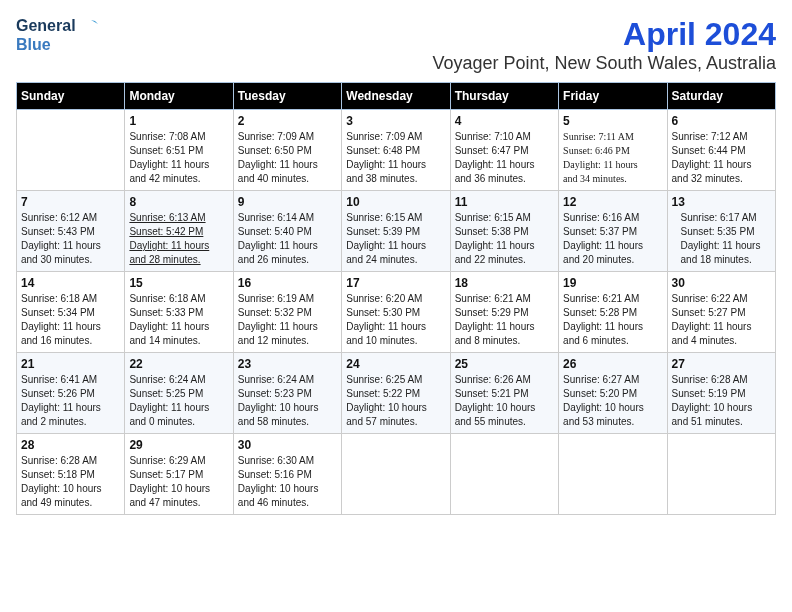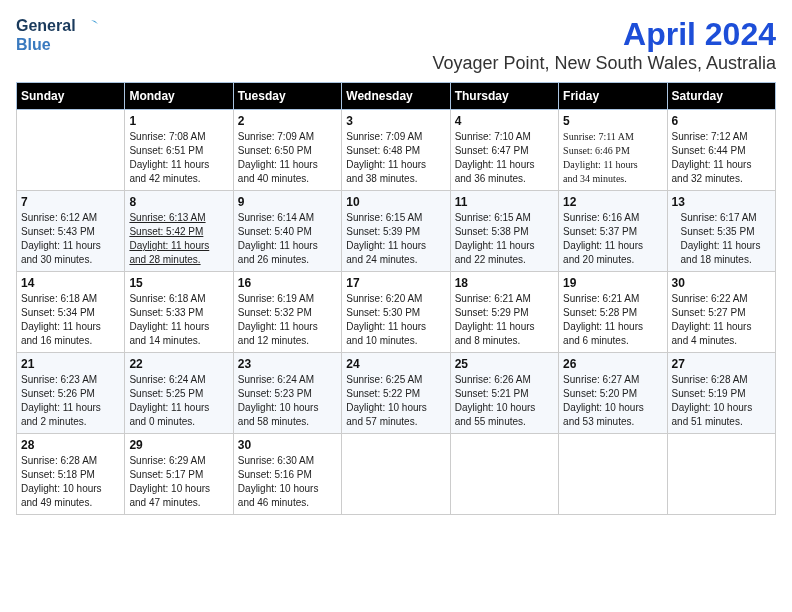--- a/index.html
+++ b/index.html
@@ -248,21 +248,21 @@
           <div class="day-number">30</div>
           <div class="day-info" style="white-space: pre-line;">Sunrise: 6:22 AM
 Sunset: 5:27 PM
 Daylight: 11 hours
 and 4 minutes.</div>
         </td>
       </tr>
       <tr>
         <td>
           <div class="day-number">21</div>
-          <div class="day-info" style="white-space: pre-line;">Sunrise: 6:23 AM
+          <div class="day-info" style="white-space: pre-line;">Sunrise: 6:41 AM
 Sunset: 5:26 PM
 Daylight: 11 hours
 and 2 minutes.</div>
         </td>
         <td>
           <div class="day-number">22</div>
           <div class="day-info" style="white-space: pre-line;">Sunrise: 6:24 AM
 Sunset: 5:25 PM
 Daylight: 11 hours
 and 0 minutes.</div>

